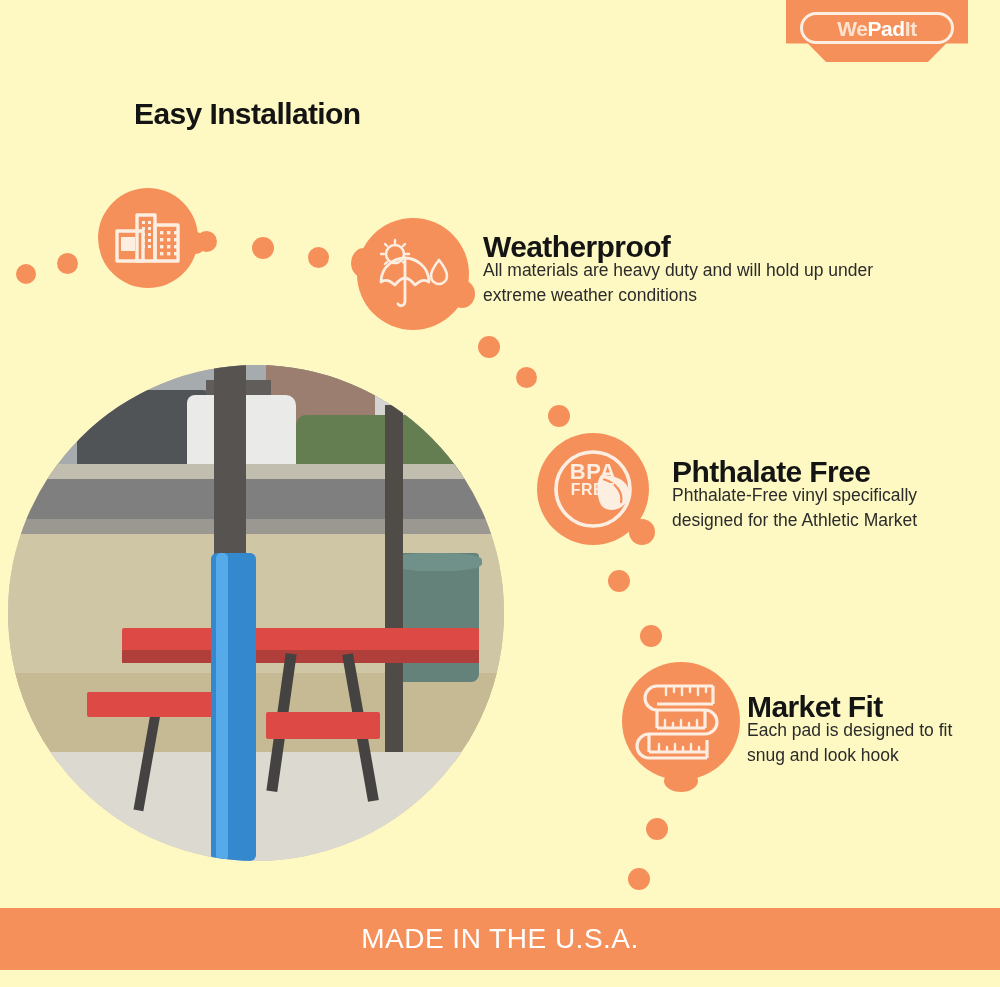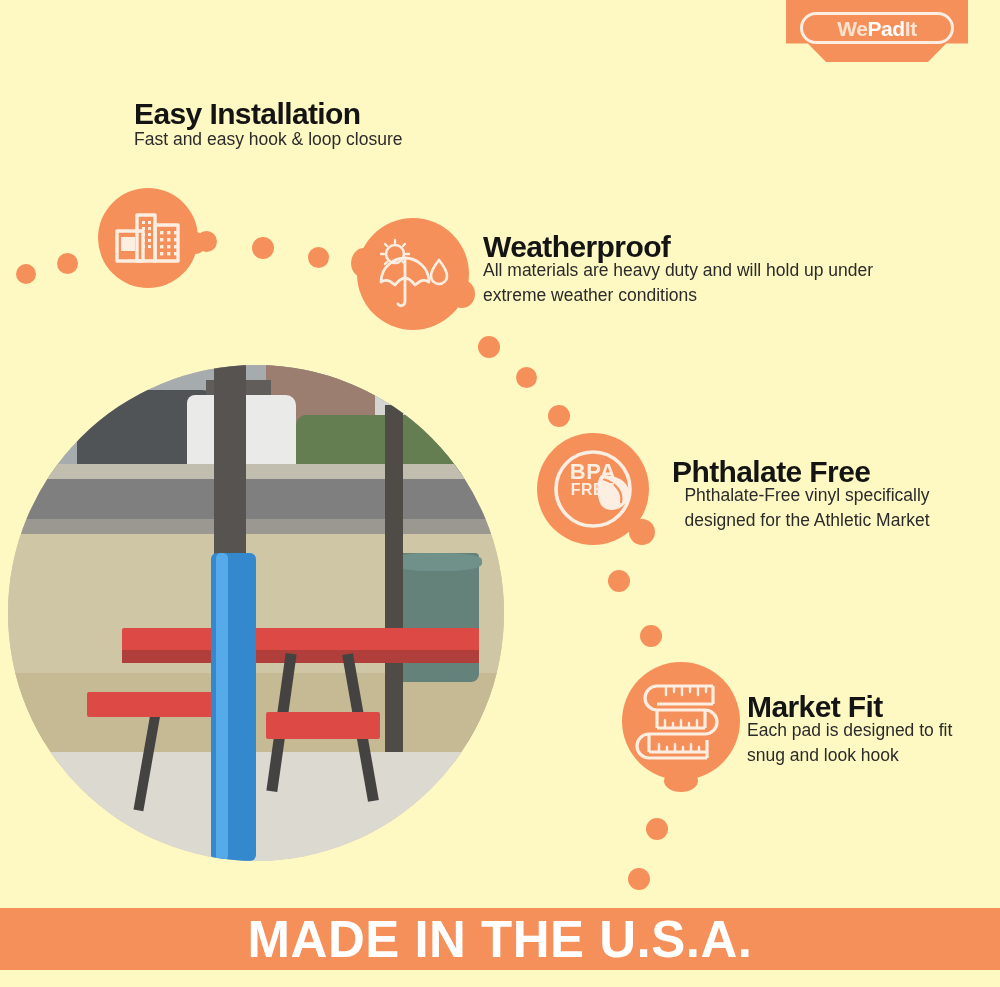--- a/index.html
+++ b/index.html
@@ -70,21 +70,21 @@
     font-weight: normal;
   }
 
   #feature-install-title { left: 134px; top: 82px; }
   #feature-install-body  { left: 134px; top: 127px; width: 420px; }
 
   #feature-weather-title { left: 483px; top: 215px; }
   #feature-weather-body  { left: 483px; top: 258px; width: 430px; }
 
   #feature-bpa-title { left: 672px; top: 440px; }
-  #feature-bpa-body  { left: 672px; top: 483px; width: 270px; text-align: center; }
+  #feature-bpa-body  { left: 672px; top: 483px; width: 270px; }
 
   #feature-fit-title { left: 747px; top: 675px; }
   #feature-fit-body  { left: 747px; top: 718px; width: 230px; }
 
   
   .icon-circle {
     position: absolute;
     border-radius: 50%;
     background: #f6905a;
     display: flex;
@@ -160,22 +160,22 @@
     top: 908px;
     width: 1000px;
     height: 62px;
     background: #f6905a;
     display: flex;
     align-items: center;
     justify-content: center;
   }
   #made-banner-text {
     color: #ffffff;
-    font-size: 51px;
-    font-weight: bold;
+    font-size: 28px;
+    font-weight: normal;
     letter-spacing: 0.5px;
     white-space: nowrap;
   }
 </style>
 </head>
 <body>
 
 <div id="page">
 
   <div class="logo-badge">
@@ -191,21 +191,20 @@
   <div class="dot" style="left:308px; top:247px; width:21px; height:21px;"></div>
   <div class="dot" style="left:478px; top:336px; width:22px; height:22px;"></div>
   <div class="dot" style="left:516px; top:367px; width:21px; height:21px;"></div>
   <div class="dot" style="left:548px; top:405px; width:22px; height:22px;"></div>
   <div class="dot" style="left:608px; top:570px; width:22px; height:22px;"></div>
   <div class="dot" style="left:640px; top:625px; width:22px; height:22px;"></div>
   <div class="dot" style="left:646px; top:818px; width:22px; height:22px;"></div>
   <div class="dot" style="left:628px; top:868px; width:22px; height:22px;"></div>
 
   <div class="feature-title" id="feature-install-title">Easy Installation</div>
-  <div class="feature-body" id="feature-install-body">Fast and easy hook &amp; loop closure</div>
 
   <div class="icon-circle" id="icon-install">
     <div class="blob" style="left:86px; top:44px; width:22px; height:22px;"></div>
     <svg width="66" height="54" viewBox="0 0 66 54" fill="none">
       <path d="M2 20 H28 V50 H2 Z" stroke="#fdeee2" stroke-width="3.4" stroke-linejoin="round" fill="none"></path>
       <path d="M22 4 H40 V50 H22 Z" stroke="#fdeee2" stroke-width="3.4" stroke-linejoin="round" fill="none"></path>
       <path d="M40 14 H63 V50 H40 Z" stroke="#fdeee2" stroke-width="3.4" stroke-linejoin="round" fill="none"></path>
       <g fill="#fdeee2">
         <rect x="27" y="10" width="3" height="3"></rect>
           <rect x="33" y="10" width="3" height="3"></rect>

